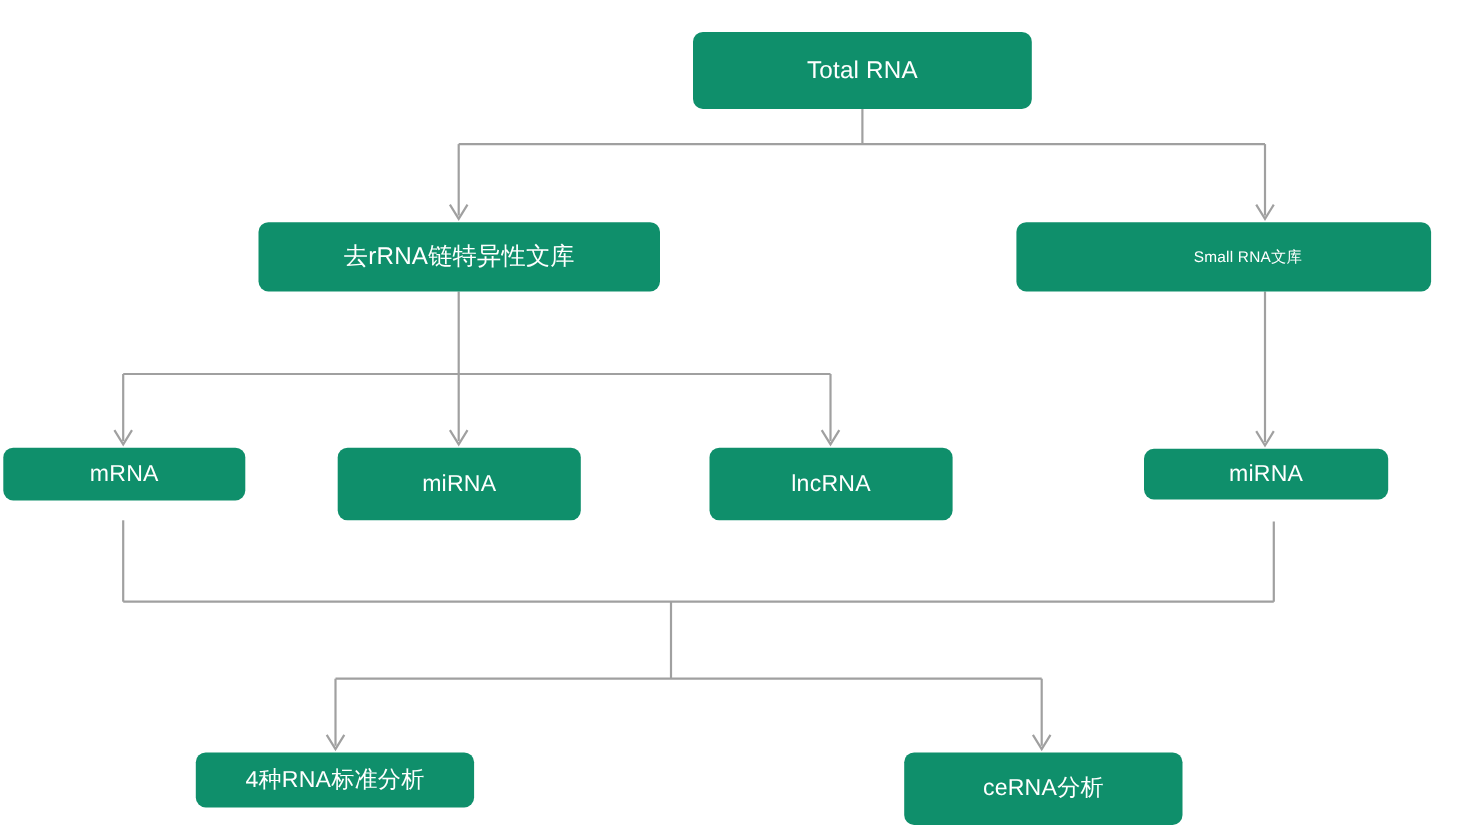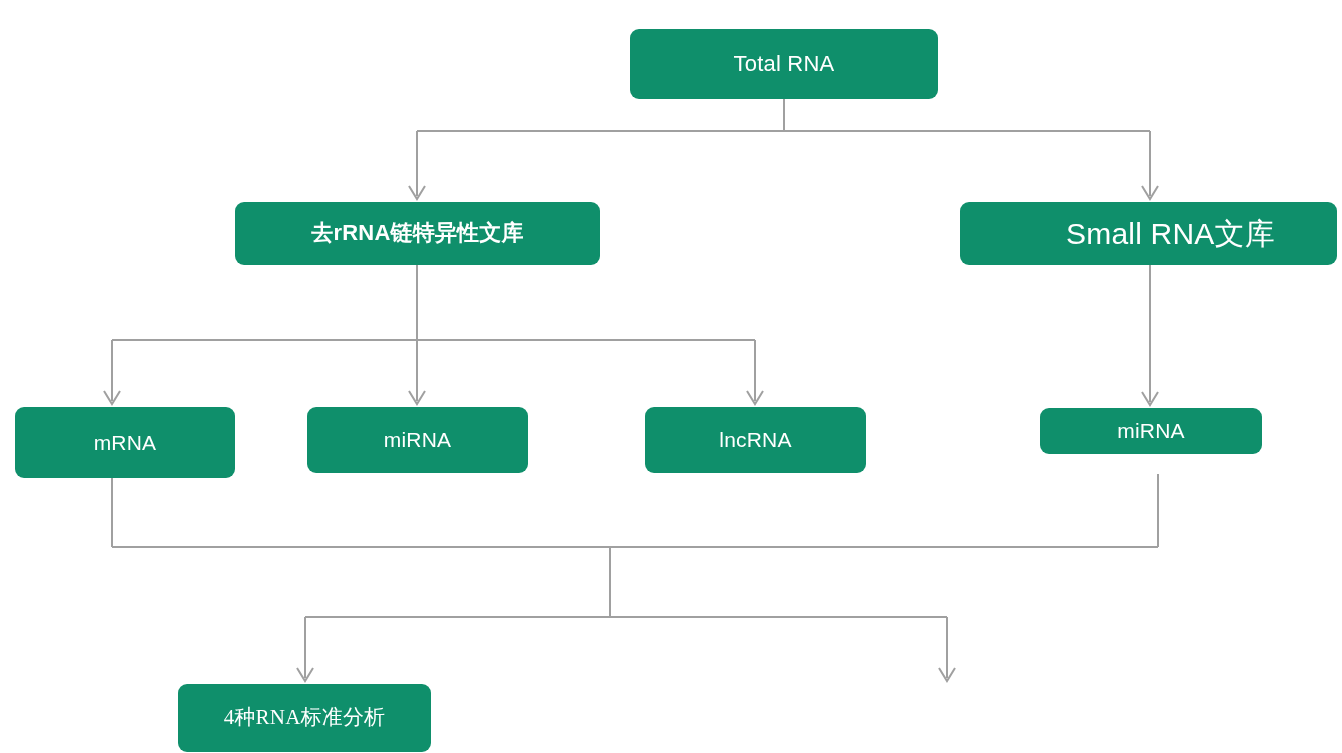--- a/index.html
+++ b/index.html
@@ -39,27 +39,27 @@
     line-height: 1.1;
     white-space: nowrap;
     letter-spacing: 0.2px;
     z-index: 2;
   }
   .node-label {
     display: block;
     padding: 0 6px;
   }
   .n-total   { left: 630px; top: 2px;   width: 308px; height: 70px;  font-size: 22px; margin-top: 27px; }
-  .n-rrna    { left: 235px; top: 202px; width: 365px; height: 63px;  font-size: 22px; font-weight: bold; }
-  .n-small   { left: 960px; top: 202px; width: 377px; height: 63px;  font-size: 30px; padding-left: 44px; }
-  .n-mrna    { left: 15px;   top: 407px; width: 220px; height: 71px;  font-size: 21px; }
+  .n-rrna    { left: 235px; top: 202px; width: 365px; height: 63px;  font-size: 22px; }
+  .n-small   { left: 924px; top: 202px; width: 377px; height: 63px;  font-size: 14px; padding-left: 44px; }
+  .n-mrna    { left: 3px;   top: 407px; width: 220px; height: 48px;  font-size: 21px; }
   .n-lnc     { left: 307px; top: 407px; width: 221px; height: 66px;  font-size: 21px; }
   .n-circ    { left: 645px; top: 407px; width: 221px; height: 66px;  font-size: 21px; }
   .n-mirna   { left: 1040px;top: 408px; width: 222px; height: 46px;  font-size: 21px; }
-  .n-four    { left: 178px; top: 684px; width: 253px; height: 68px;  font-size: 21px; font-family: Liberation Serif, serif; }
+  .n-four    { left: 178px; top: 684px; width: 253px; height: 50px;  font-size: 21px; }
   .n-cerna   { left: 822px; top: 684px; width: 253px; height: 66px;  font-size: 21px; }
 </style>
 </head>
 <body>
 
 <div id="canvas">
 
   <svg id="edge-layer" viewBox="0 0 1342 753" width="1342" height="753" xmlns="http://www.w3.org/2000/svg">
     <g fill="none" stroke="#a0a0a0" stroke-width="2" stroke-linecap="butt" stroke-linejoin="miter">
 
@@ -127,14 +127,17 @@
   </div>
 
   <div class="node n-mirna">
     <span class="node-label">miRNA</span>
   </div>
 
   <div class="node n-four">
     <span class="node-label">4种RNA标准分析</span>
   </div>
 
+  <div class="node n-cerna">
+    <span class="node-label">ceRNA分析</span>
+  </div>
 
 </div>
 
 </body></html>

